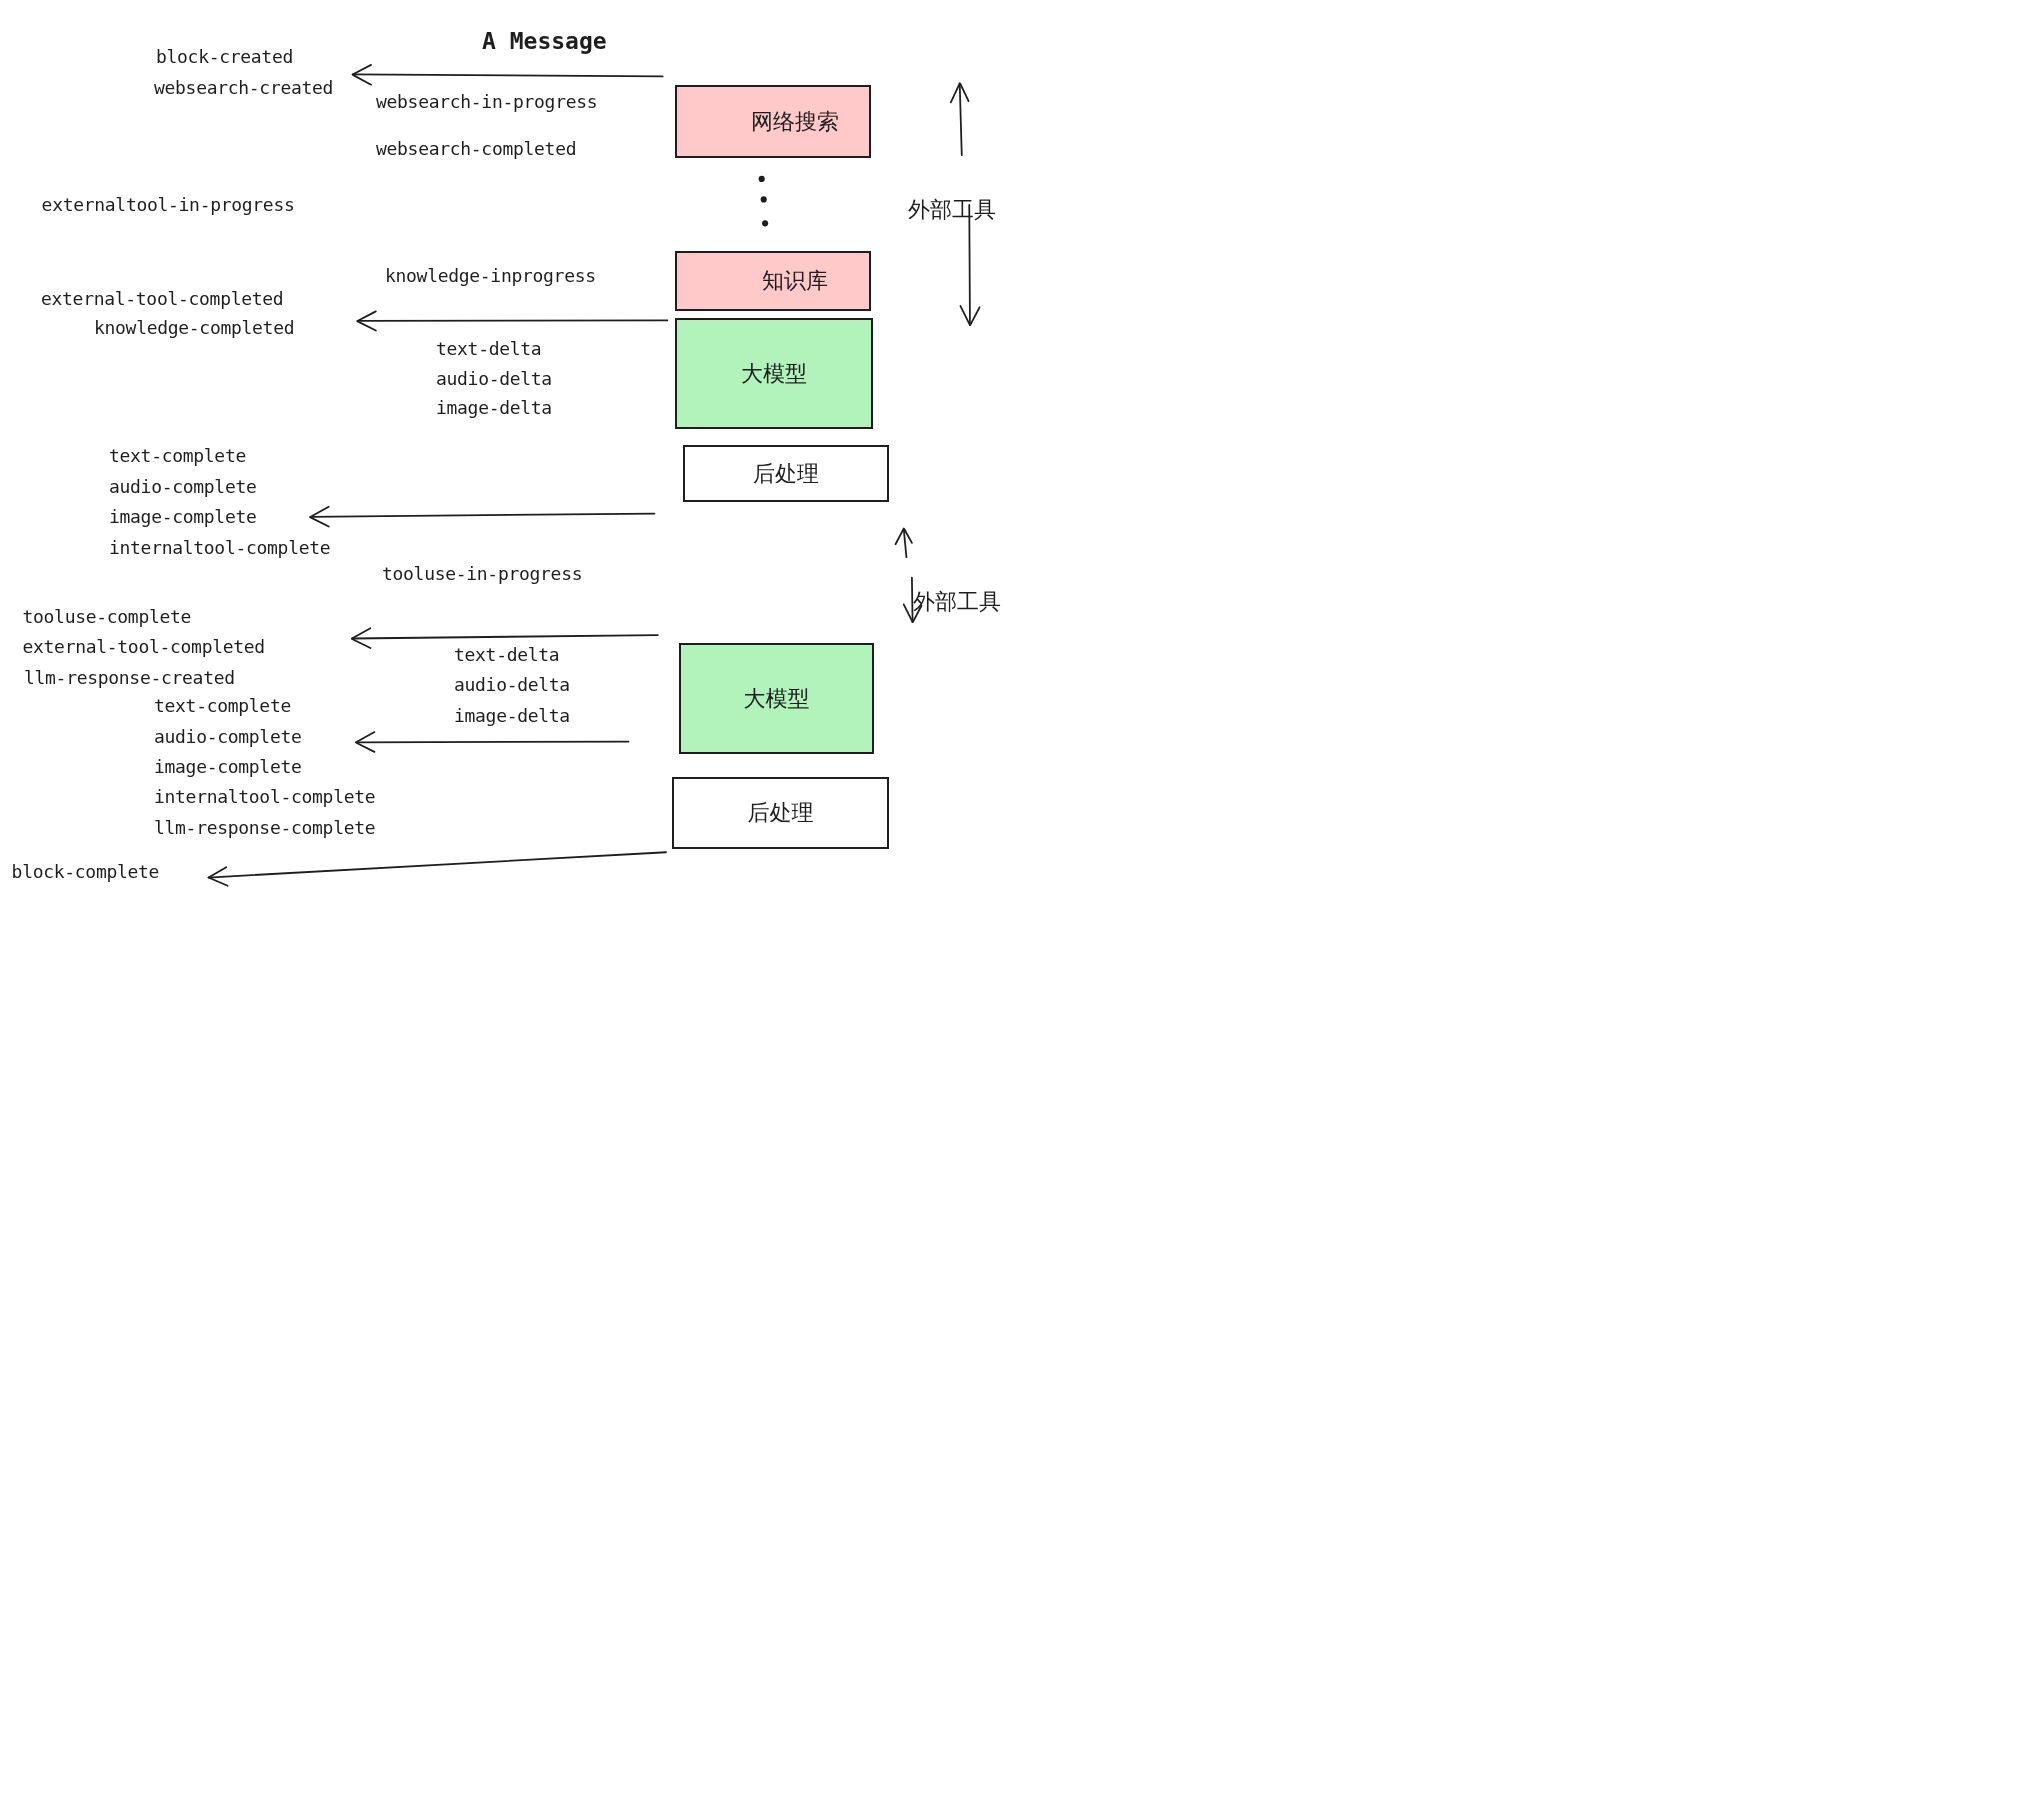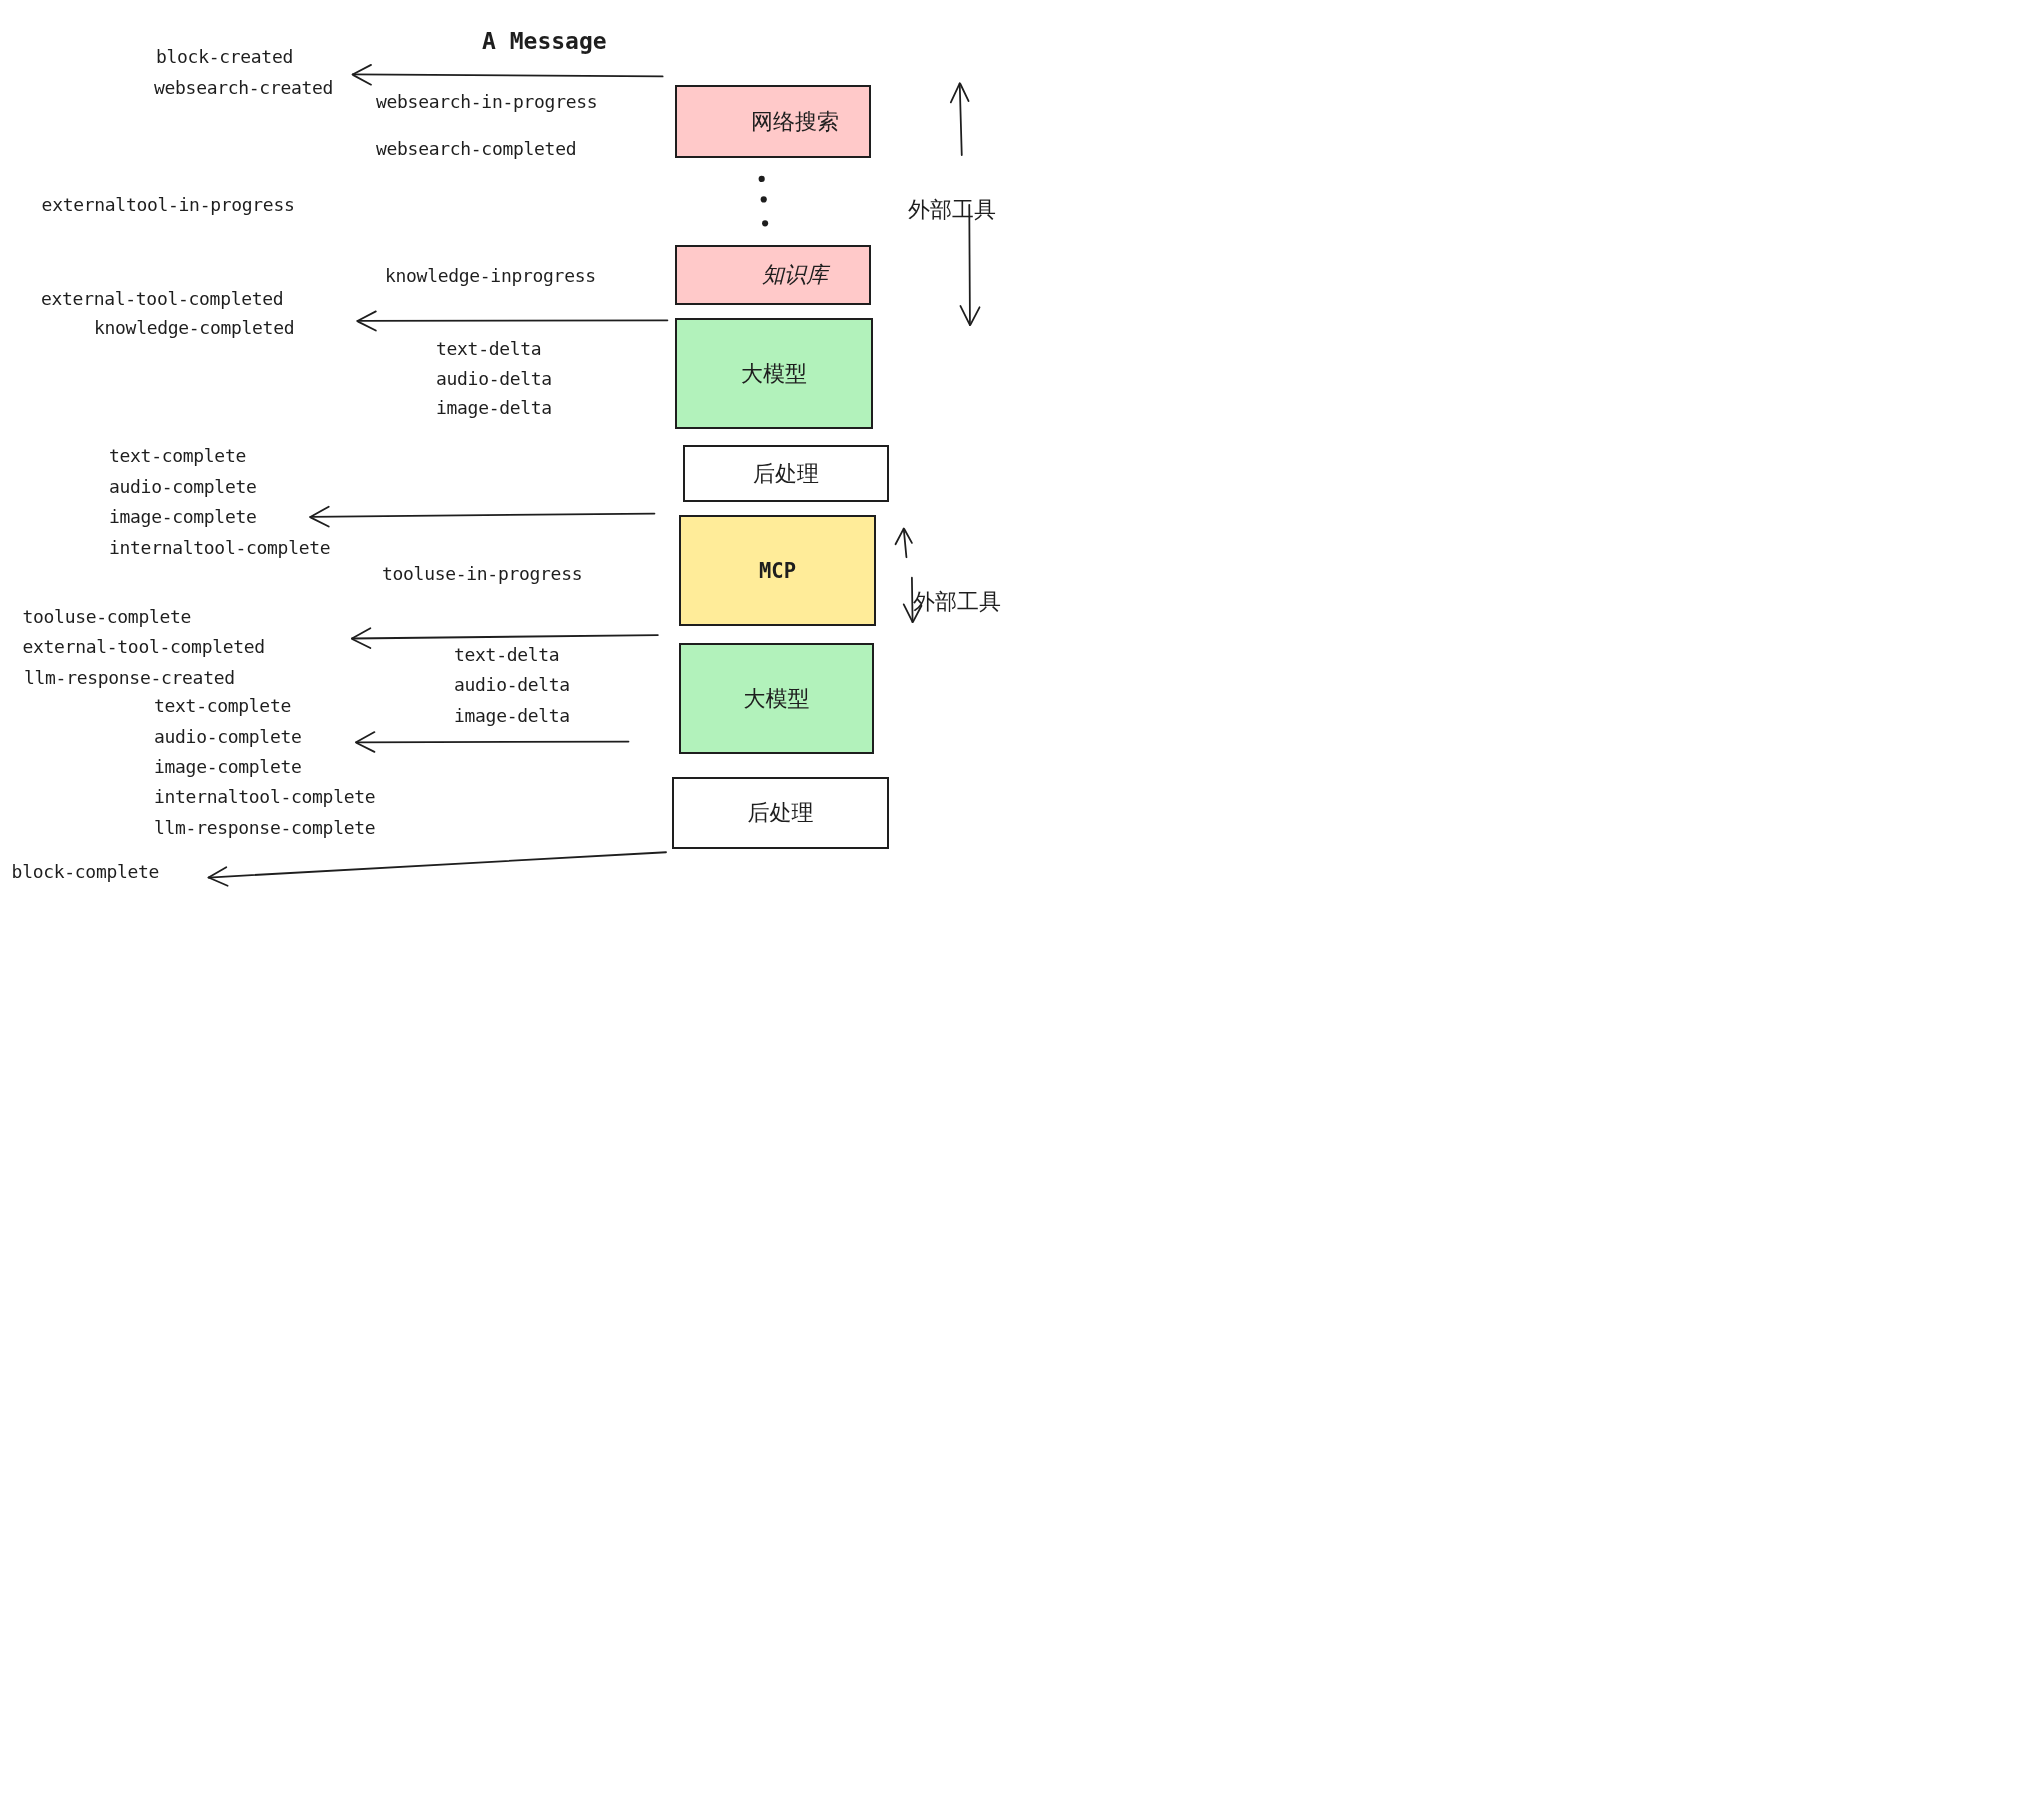--- a/index.html
+++ b/index.html
@@ -141,31 +141,28 @@
       <path d="M 1335 846 L 1336 911"></path>
       <path d="M 1323 885 L 1336 911 M 1349 887 L 1337 910"></path>
     </g>
   </svg>
 
   <div class="title" style="left:482px; top:18px;margin-top:10px;">A Message</div>
 
   <div class="box pink" style="left:675px;  top:85px;  width:196px; height:73px;">
       <span>网络搜索</span>
     </div>
-  <div class="box pink" style="left:675px;  top:245px;  width:196px; height:60px;font-style:italic;">
+  <div class="box pink" style="left:675px;  top:251px;  width:196px; height:60px;">
       <span>知识库</span>
     </div>
   <div class="box green" style="left:675px;  top:318px;  width:198px; height:111px;">
       <span>大模型</span>
     </div>
   <div class="box white" style="left:683px; top:445px;  width:206px; height:57px;">
       <span>后处理</span>
-    </div>
-  <div class="box yellow mcp-font" style="left:679px; top:515px; width:197px; height:111px;">
-      <span>MCP</span>
     </div>
   <div class="box green" style="left:679px;  top:643px;  width:195px; height:111px;">
       <span>大模型</span>
     </div>
   <div class="box white" style="left:672px;  top:777px; width:217px; height:72px;">
       <span>后处理</span>
     </div>
 
   <div class="side-label" style="left:908px; top:165px;">外部工具</div>
   <div class="side-label" style="left:913px; top:557px;">外部工具</div>

